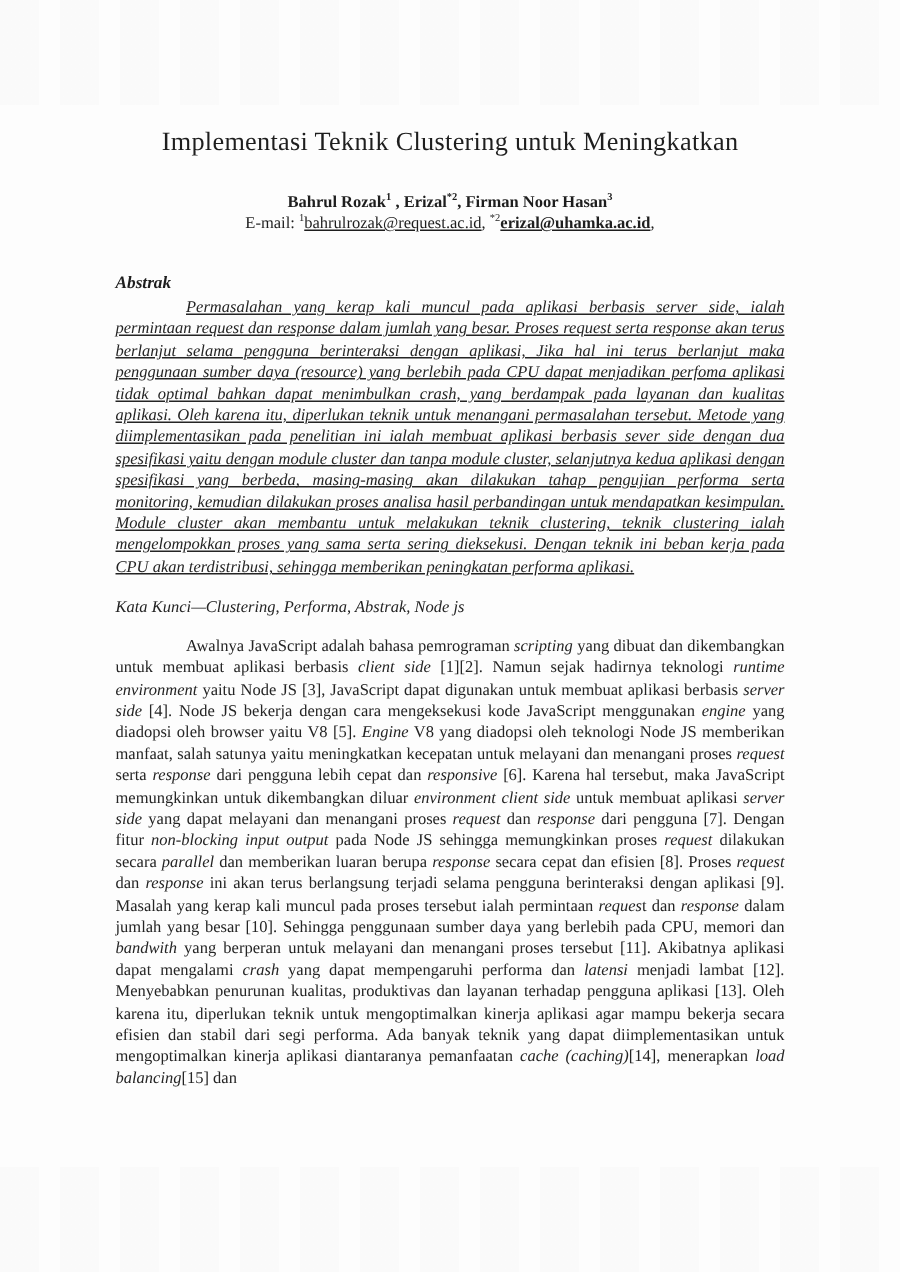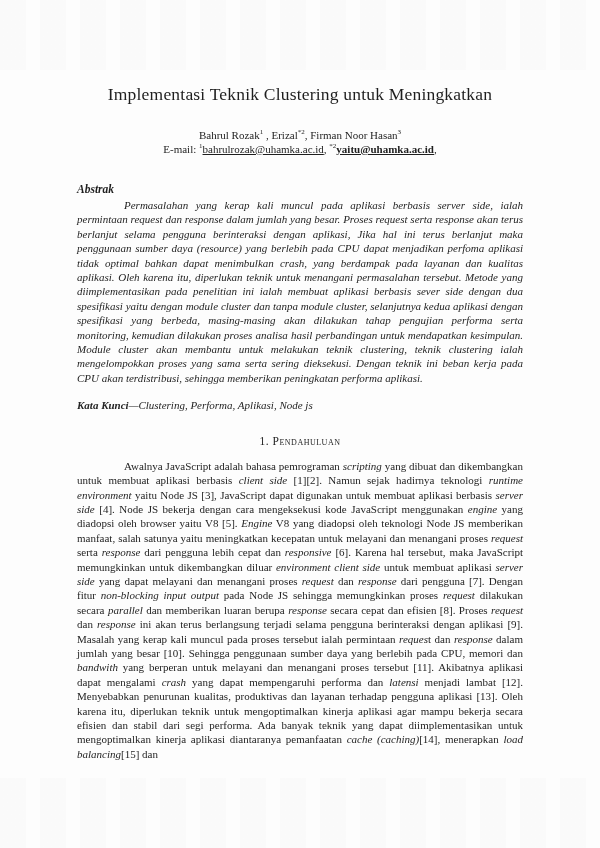--- a/index.html
+++ b/index.html
@@ -43,21 +43,21 @@
     color: #1e1e1e;
   }
 
   .author-block {
     margin-top: 21px;
     text-align: center;
     font-size: 11px;
     line-height: 14px;
     color: #1e1e1e;
   }
-  .author-names { font-weight: normal; }
+  .author-names { font-weight: bold; }
   sup {
     font-size: 7px;
     line-height: 0;
     vertical-align: super;
   }
   .email-link {
     color: inherit;
     text-decoration: underline;
   }
   .email-bold { font-weight: bold; }
@@ -72,29 +72,30 @@
     color: #1e1e1e;
   }
   .abstract-body {
     margin-top: 2px;
     font-size: 11px;
     line-height: 14.4px;
     text-align: justify;
     font-style: italic;
     text-indent: 47px;
     color: #242424;
+    text-decoration: underline;
   }
   .keywords {
     margin-top: 13px;
     font-size: 11px;
     line-height: 14.4px;
     font-style: italic;
     color: #242424;
   }
-  .keywords .kw-label { font-weight: bold; }
+  .keywords .kw-label { font-weight: normal; }
 
   .section-heading {
     margin-top: 21px;
     text-align: center;
     font-size: 11.5px;
     font-weight: normal;
     font-variant: small-caps;
     letter-spacing: 0.5px;
     line-height: 14px;
     color: #1e1e1e;
@@ -112,28 +113,27 @@
 <body>
 
 <div class="page">
 
   <h1 class="title"><span>Implementasi Teknik Clustering untuk Meningkatkan</span><br>
   </h1>
 
   <div class="author-block">
     <div class="author-names"><span>Bahrul Rozak</span><sup>1</sup><span> , </span><span>Erizal</span><sup>*2</sup><span>, </span><span>Firman Noor Hasan</span><sup>3</sup>
     </div>
-    <div class="email-line"><span>E-mail: </span><sup>1</sup><a href="#" class="email-link">bahrulrozak@uhamka.ac.id</a><span>, </span><sup>*2</sup><a href="#" class="email-link email-bold">yaitu@uhamka.ac.id</a><span>,</span>
+    <div class="email-line"><span>E-mail: </span><sup>1</sup><a href="#" class="email-link">bahrulrozak@request.ac.id</a><span>, </span><sup>*2</sup><a href="#" class="email-link email-bold">erizal@uhamka.ac.id</a><span>,</span>
     </div>
   </div>
 
   <div class="abstract-heading">Abstrak</div>
 
   <p class="abstract-body">Permasalahan yang kerap kali muncul pada aplikasi berbasis server side, ialah permintaan request dan response dalam jumlah yang besar. Proses request serta response akan terus berlanjut selama pengguna berinteraksi dengan aplikasi, Jika hal ini terus berlanjut maka penggunaan sumber daya (resource) yang berlebih pada CPU dapat menjadikan perfoma aplikasi tidak optimal bahkan dapat menimbulkan crash, yang berdampak pada layanan dan kualitas aplikasi. Oleh karena itu, diperlukan teknik untuk menangani permasalahan tersebut. Metode yang diimplementasikan pada penelitian ini ialah membuat aplikasi berbasis sever side dengan dua spesifikasi yaitu dengan module cluster dan tanpa module cluster, selanjutnya kedua aplikasi dengan spesifikasi yang berbeda, masing-masing akan dilakukan tahap pengujian performa serta monitoring, kemudian dilakukan proses analisa hasil perbandingan untuk mendapatkan kesimpulan. Module cluster akan membantu untuk melakukan teknik clustering, teknik clustering ialah mengelompokkan proses yang sama serta sering dieksekusi. Dengan teknik ini beban kerja pada CPU akan terdistribusi, sehingga memberikan peningkatan performa aplikasi.</p>
 
-  <div class="keywords"><span class="kw-label">Kata Kunci</span><span>—Clustering, Performa, Aplikasi, Node js</span>
+  <div class="keywords"><span class="kw-label">Kata Kunci</span><span>—Clustering, Performa, Abstrak, Node js</span>
   </div>
 
-  <div class="section-heading">1. Pendahuluan</div>
 
   <p class="intro-body"><span>Awalnya JavaScript adalah bahasa pemrograman </span><i>scripting</i><span> yang dibuat dan dikembangkan untuk membuat aplikasi berbasis </span><i>client side</i><span> [1][2]. Namun sejak hadirnya teknologi </span><i>runtime environment</i><span> yaitu Node JS [3], JavaScript dapat digunakan untuk membuat aplikasi berbasis </span><i>server side</i><span> [4]. Node JS bekerja dengan cara mengeksekusi kode JavaScript menggunakan </span><i>engine</i><span> yang diadopsi oleh browser yaitu V8 [5]. </span><i>Engine</i><span> V8 yang diadopsi oleh teknologi Node JS memberikan manfaat, salah satunya yaitu meningkatkan kecepatan untuk melayani dan menangani proses </span><i>request</i><span> serta </span><i>response</i><span> dari pengguna lebih cepat dan </span><i>responsive</i><span> [6]. Karena hal tersebut, maka JavaScript memungkinkan untuk dikembangkan diluar </span><i>environment client side</i><span> untuk membuat aplikasi </span><i>server side</i><span> yang dapat melayani dan menangani proses </span><i>request</i><span> dan </span><i>response</i><span> dari pengguna [7]. Dengan fitur </span><i>non-blocking input output</i><span> pada Node JS sehingga memungkinkan proses </span><i>request</i><span> dilakukan secara </span><i>parallel</i><span> dan memberikan luaran berupa </span><i>response</i><span> secara cepat dan efisien [8]. Proses </span><i>request</i><span> dan </span><i>response</i><span> ini akan terus berlangsung terjadi selama pengguna berinteraksi dengan aplikasi [9]. Masalah yang kerap kali muncul pada proses tersebut ialah permintaan </span><i>reques</i><span>t dan </span><i>response</i><span> dalam jumlah yang besar [10]. Sehingga penggunaan sumber daya yang berlebih pada CPU, memori dan </span><i>bandwith</i><span> yang berperan untuk melayani dan menangani proses tersebut [11]. Akibatnya aplikasi dapat mengalami </span><i>crash</i><span> yang dapat mempengaruhi  performa dan </span><i>latensi</i><span> menjadi lambat [12]. Menyebabkan penurunan kualitas, produktivas dan layanan terhadap pengguna aplikasi [13]. Oleh karena itu, diperlukan teknik untuk mengoptimalkan kinerja aplikasi agar mampu bekerja secara efisien dan stabil dari segi performa. Ada banyak teknik yang dapat diimplementasikan untuk mengoptimalkan kinerja aplikasi diantaranya pemanfaatan </span><i>cache (caching)</i><span>[14], menerapkan </span><i>load balancing</i><span>[15] dan</span></p>
 
 </div>
 
 </body></html>

